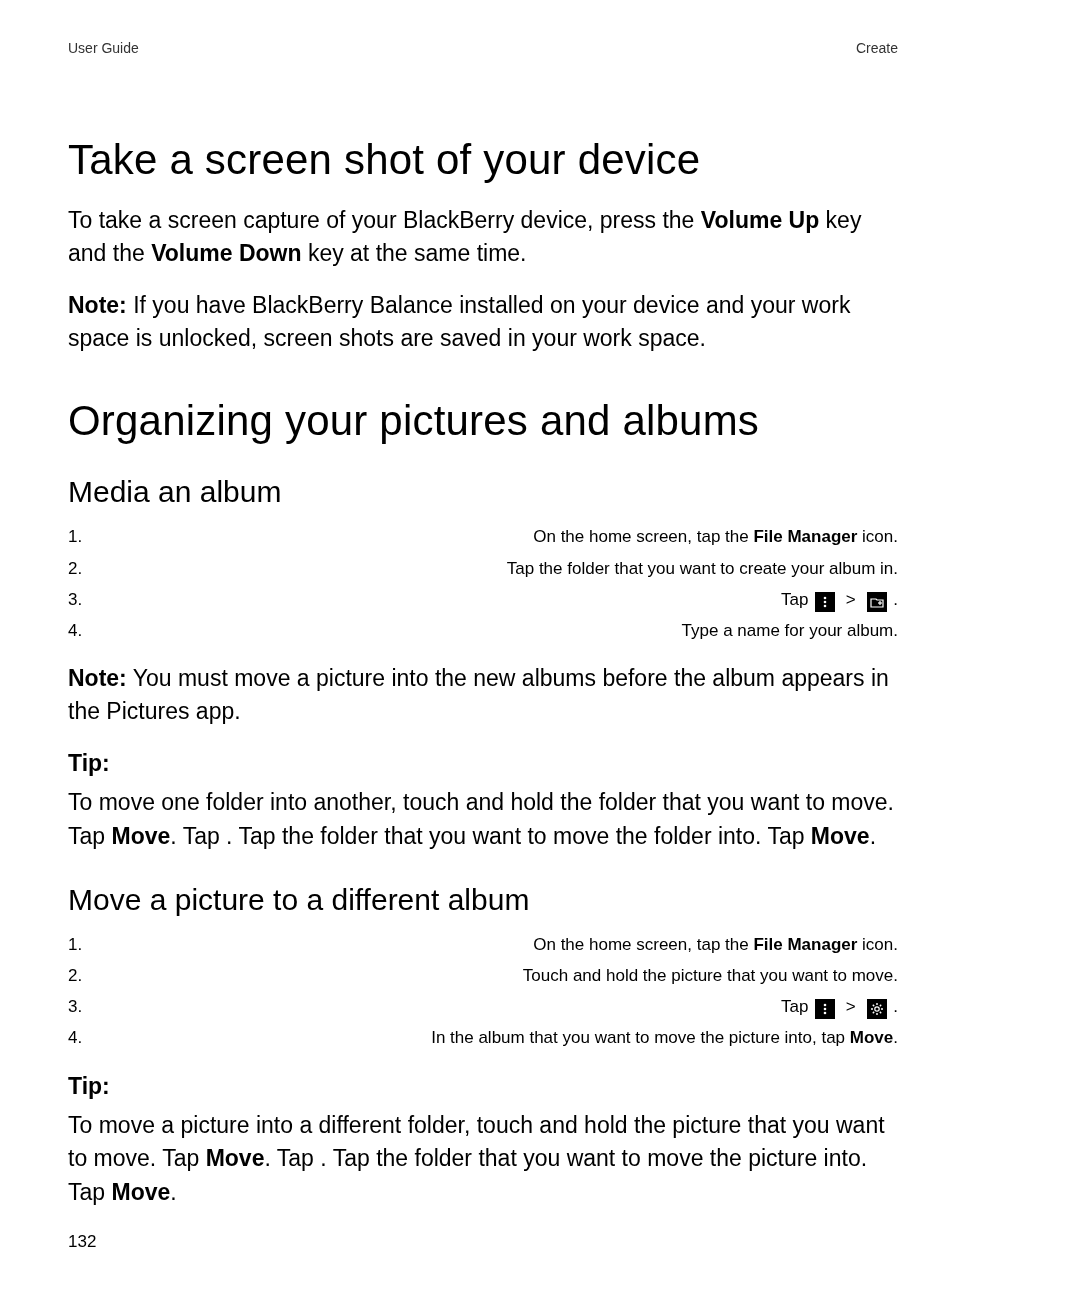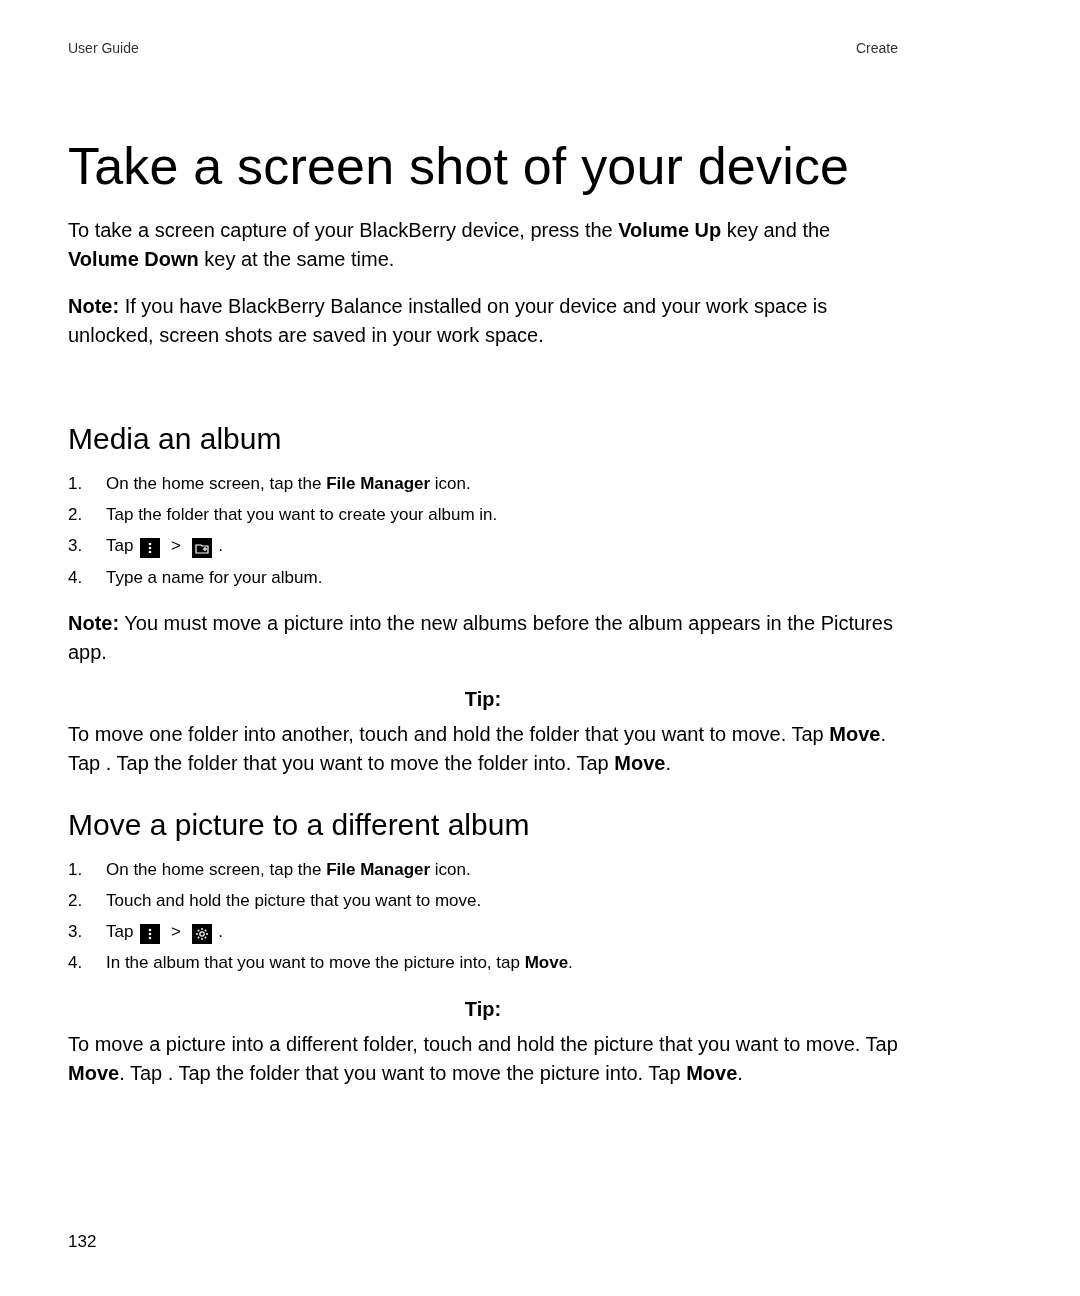--- a/index.html
+++ b/index.html
@@ -18,48 +18,49 @@
   }
   .header {
     display: flex;
     justify-content: space-between;
     font-size: 14px;
     color: #333;
     margin-bottom: 80px;
   }
   h1 {
     font-weight: 300;
-    font-size: 52px;
+    font-size: 42px;
     margin: 0 0 20px 0;
     letter-spacing: 0.2px;
   }
   h2 {
     font-weight: 300;
     font-size: 30px;
     margin: 30px 0 14px 0;
   }
   p {
-    font-size: 20px;
+    font-size: 23px;
     line-height: 1.45;
     margin: 0 0 18px 0;
   }
   .b { font-weight: bold; }
   ol {
     margin: 0 0 18px 0;
     padding-left: 0;
     list-style: none;
     counter-reset: step;
   }
   ol > li {
     counter-increment: step;
     font-size: 17px;
     line-height: 1.6;
     padding-left: 38px;
     position: relative;
     margin-bottom: 4px;
+    text-align: right;
   }
   ol > li::before {
     content: counter(step) ".";
     position: absolute;
     left: 0;
     top: 0;
   }
   .icon-box {
     display: inline-flex;
     align-items: center;
@@ -76,21 +77,21 @@
     font-size: 17px;
     margin: 0 4px;
   }
   .spacer { height: 24px; }
   .page-number {
     position: absolute;
     left: 68px;
     bottom: 44px;
     font-size: 17px;
   }
-  .note-block p { margin-bottom: 6px; text-align: center; }
+  .note-block p { margin-bottom: 6px; }
 </style>
 </head>
 <body>
 
 <div class="page">
 
   <div class="header">
     <span>User Guide</span>
     <span>Create</span>
   </div>
@@ -100,20 +101,21 @@
   <p>
     <span>To take a screen capture of your BlackBerry device, press the </span><span class="b">Volume Up</span><span> key and the </span><span class="b">Volume Down</span><span> key at the same time.</span>
   </p>
 
   <p>
     <span class="b">Note:</span><span> If you have BlackBerry Balance installed on your device and your work space is unlocked, screen shots are saved in your work space.</span>
   </p>
 
   <div class="spacer"></div>
 
+  <h1>Organizing your pictures and albums</h1>
 
   <h2>Media an album</h2>
 
   <ol>
     <li>
       <span>On the home screen, tap the </span><span class="b">File Manager</span><span> icon.</span>
     </li>
     <li>Tap the folder that you want to create your album in.</li>
     <li>
       <span>Tap </span>

